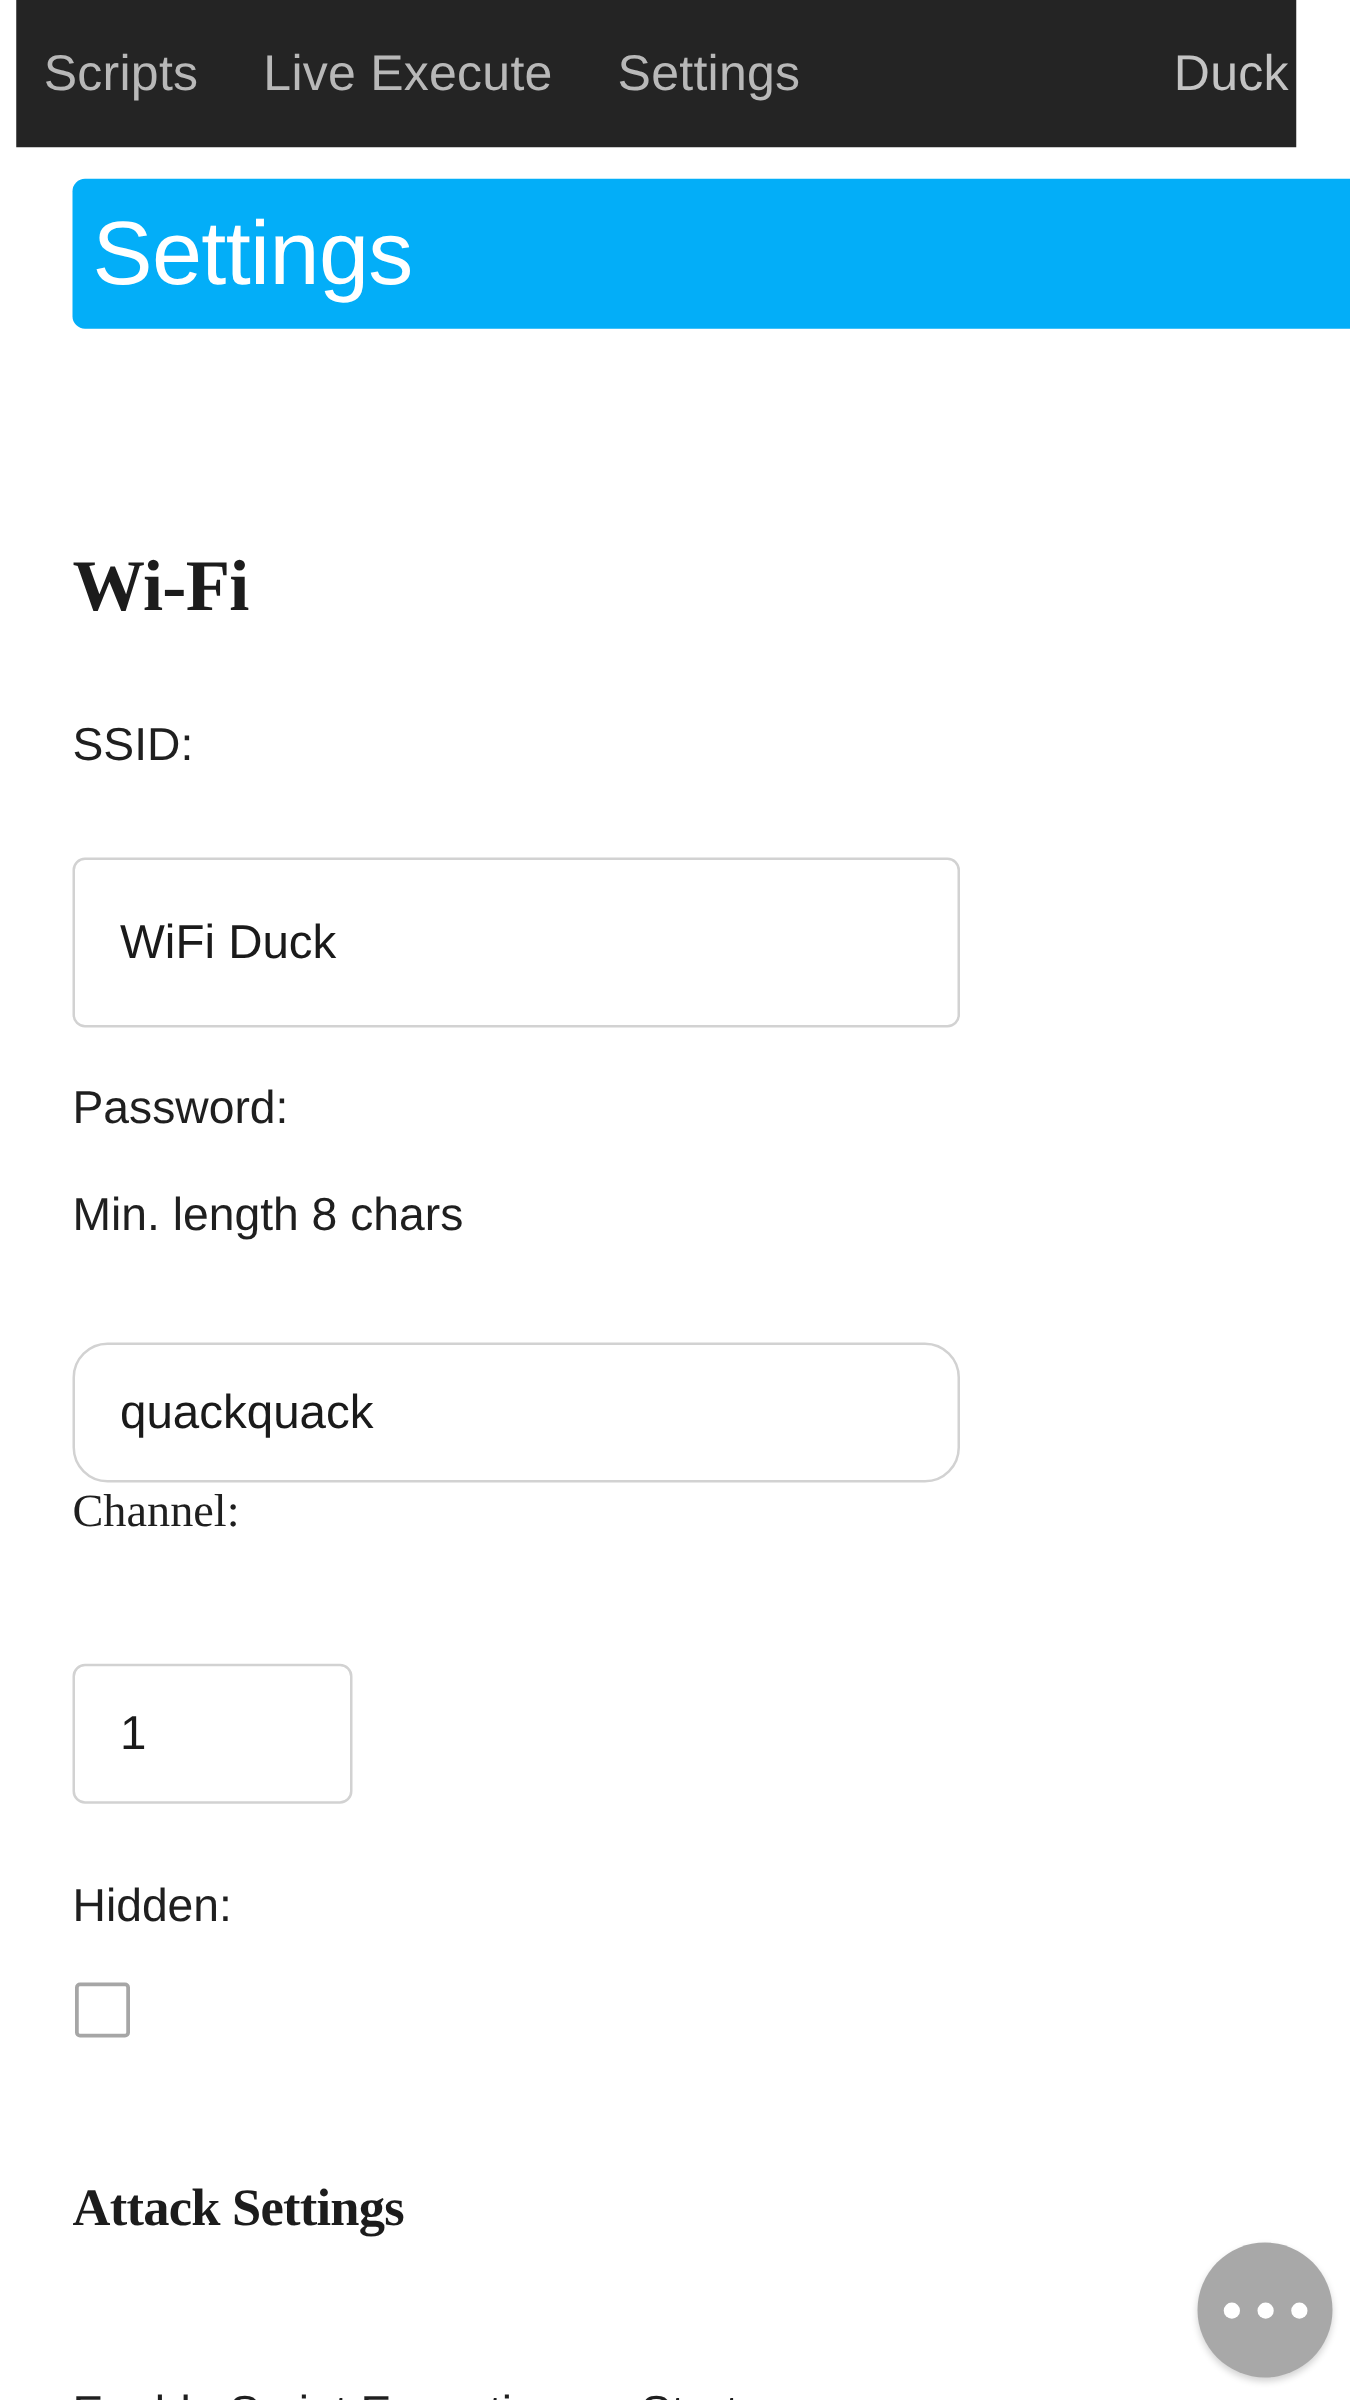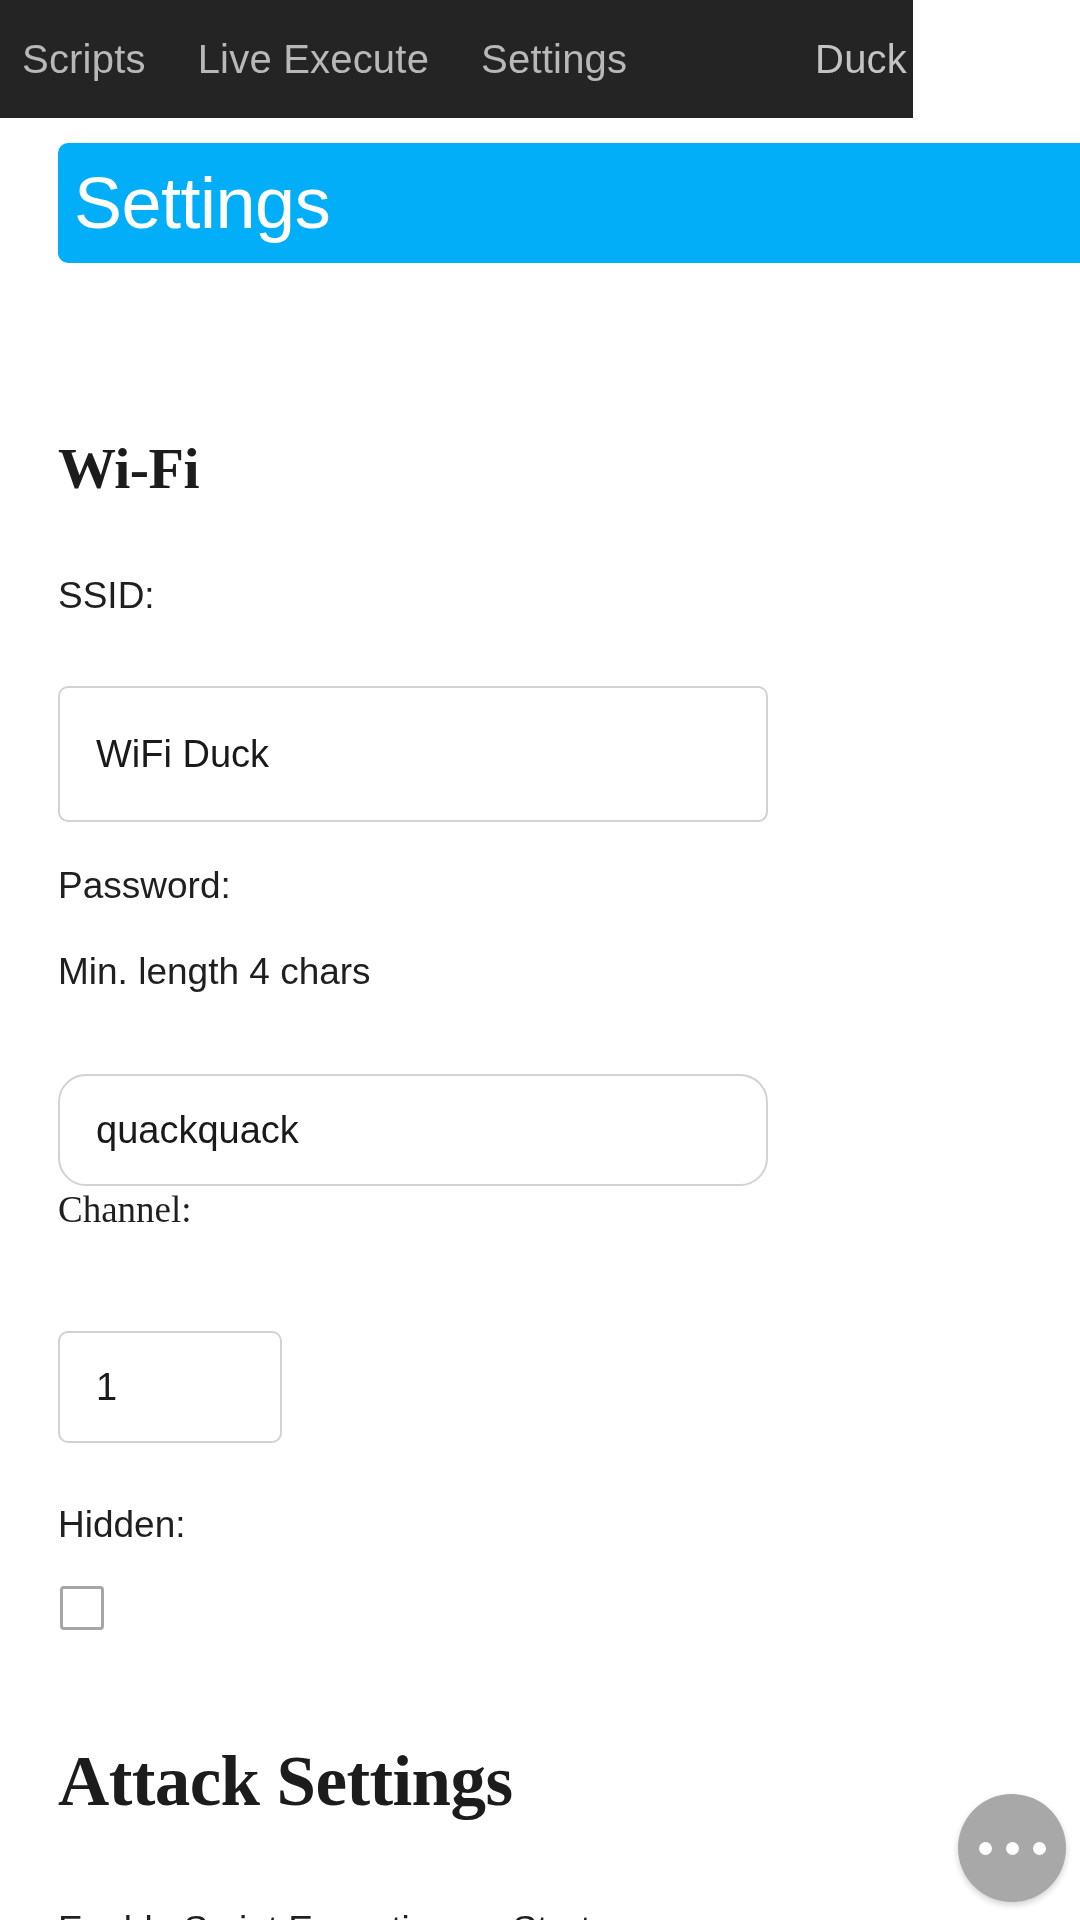--- a/index.html
+++ b/index.html
@@ -17,22 +17,22 @@
     width: 1080px;
     height: 1920px;
     background: #ffffff;
     overflow: hidden;
   }
 
   
   .topbar {
     position: absolute;
     top: 0;
-    left: 0;
-    width: 913px;
+    left: 13px;
+    width: 1024px;
     height: 118px;
     background: #242424;
     display: flex;
     align-items: center;
     box-sizing: border-box;
     padding: 0 0 0 14px;
   }
 
   .tab {
     color: #b8b8b8;
@@ -95,21 +95,21 @@
     font-family: Liberation Serif, serif;
   }
 
   .section-title.wifi {
     top: 322px;
     font-size: 58px;
   }
 
   .section-title.attack {
     top: 1628px;
-    font-size: 71px;
+    font-size: 42px;
     text-align: center;
   }
 
   .field-label {
     position: absolute;
     left: 58px;
     color: #1f1f1f;
     font-size: 37px;
     font-weight: 400;
     line-height: 1;
@@ -203,21 +203,21 @@
     </div>
 
     <div class="section-title wifi">Wi-Fi</div>
 
     <div class="field-label" style="top:459px;">SSID:</div>
 
     <div class="text-input ssid">WiFi Duck</div>
 
     <div class="field-label" style="top:749px;">Password:</div>
 
-    <div class="field-hint" style="top:835px;">Min. length 4 chars</div>
+    <div class="field-hint" style="top:835px;">Min. length 8 chars</div>
 
     <div class="text-input pass">quackquack</div>
 
     <div class="field-label" style="top:1073px;font-family:Liberation Serif, serif;">Channel:</div>
 
     <div class="text-input chan">1</div>
 
     <div class="field-label" style="top:1388px;">Hidden:</div>
 
     <div class="checkbox hidden-cb"></div>

